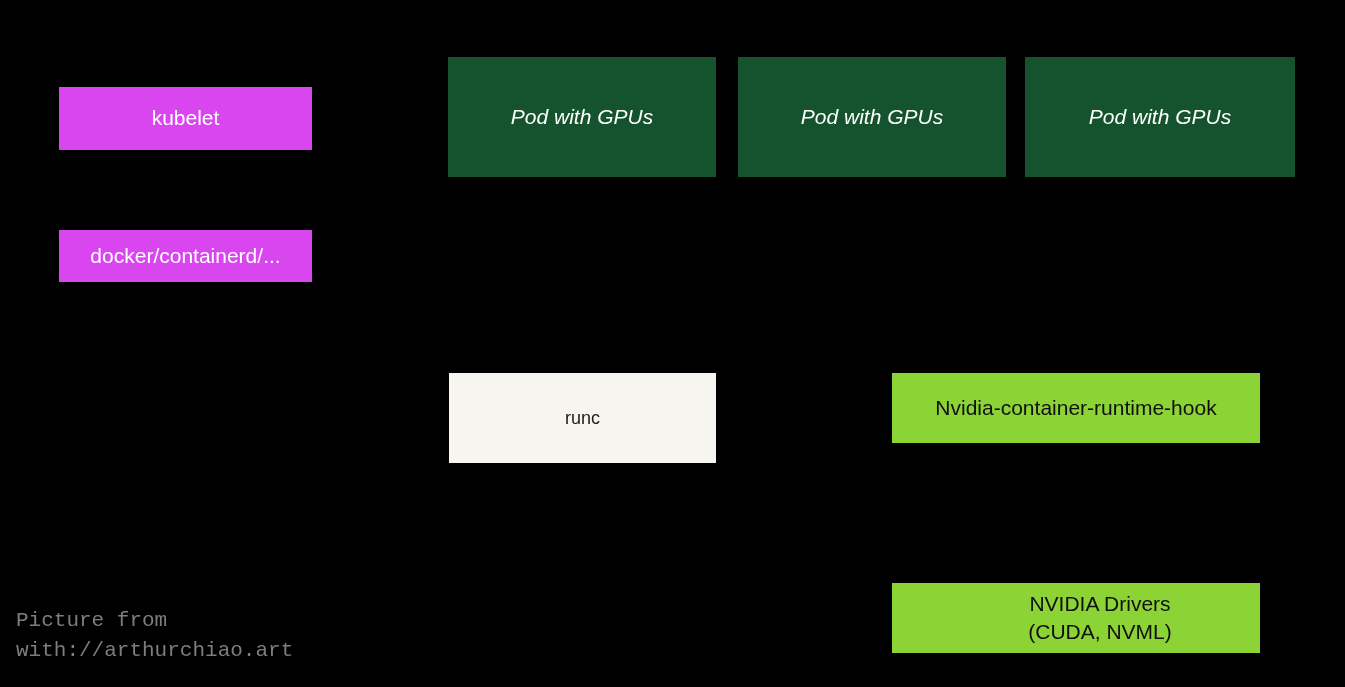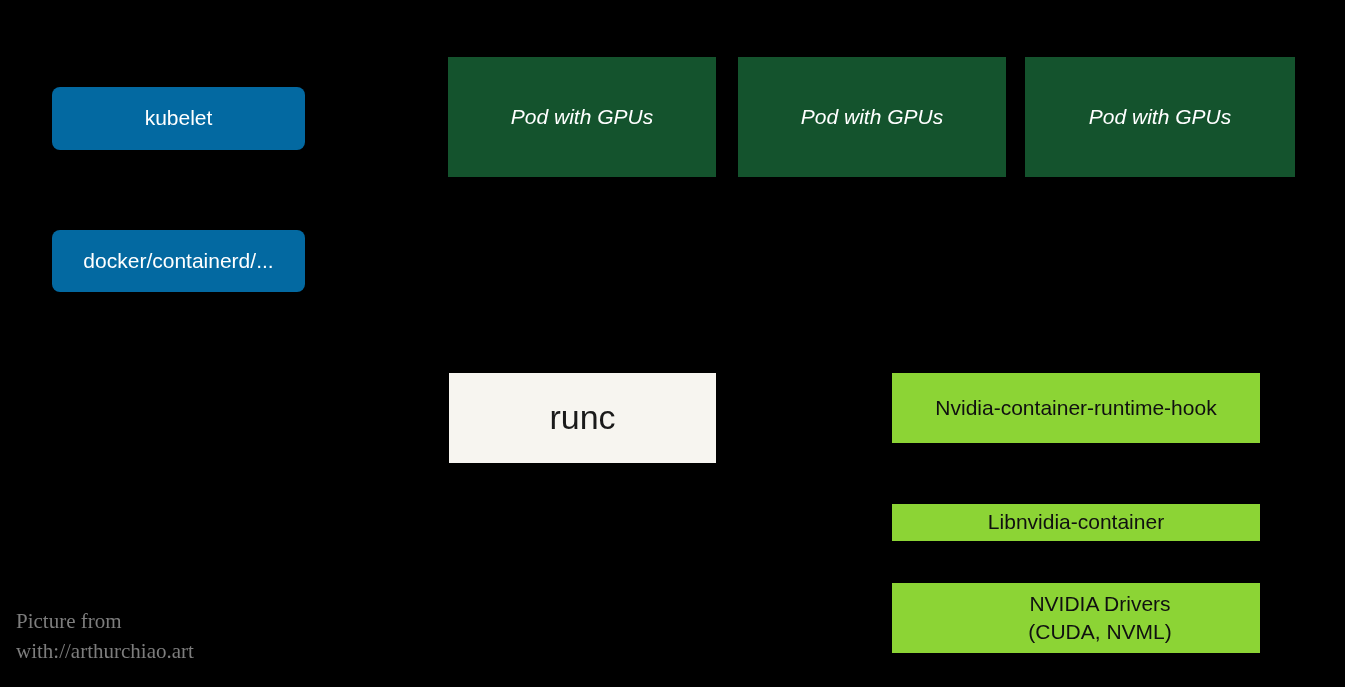--- a/index.html
+++ b/index.html
@@ -21,68 +21,69 @@
     align-items: center;
     justify-content: center;
     text-align: center;
     box-sizing: border-box;
     font-size: 21px;
     line-height: 1.35;
   }
   .node .lbl { display: inline-block; }
 
   .blue {
-    background: #0369a1;
+    background: #d946ef;
     color: #ffffff;
-    border-radius: 8px;
+    border-radius: 0;
+    margin-left: 7px;
   }
   .orange {
     background: #14532d;
     color: #ffffff;
     font-style: italic;
   }
   .green {
     background: #8CD435;
     color: #101010;
   }
   .offwhite {
     background: #F7F5F0;
     color: #1a1a1a;
   }
 
   #node-kubelet            { left: 52px;  top: 87px;  width: 253px; height: 63px; }
-  #node-container-runtime  { left: 52px;  top: 230px; width: 253px; height: 62px; }
+  #node-container-runtime  { left: 52px;  top: 230px; width: 253px; height: 52px; }
   #node-nvidia-runtime     { left: 52px;  top: 373px; width: 251px; height: 90px; }
   #node-nvidia-runtime .lbl { max-width: 215px; }
 
   #node-pod-1 { left: 448px;  top: 57px; width: 268px; height: 120px; }
   #node-pod-2 { left: 738px;  top: 57px; width: 268px; height: 120px; }
   #node-pod-3 { left: 1025px; top: 57px; width: 270px; height: 120px; }
 
   #node-runc {
     left: 449px; top: 373px; width: 267px; height: 90px;
-    font-size: 34px;
+    font-size: 18px;
   }
 
   #node-hook      { left: 892px; top: 373px; width: 368px; height: 70px; }
   #node-hook .lbl { max-width: 285px; }
   #node-libnvidia { left: 892px; top: 504px; width: 368px; height: 37px; }
   #node-drivers   { left: 892px; top: 583px; width: 368px; height: 70px; padding-left: 48px; }
   #node-drivers .line { display: block; }
 
   #footer-credit {
     position: absolute;
     left: 16px;
     top: 606px;
     color: #7D7D7D;
     font-family: "Liberation Serif", "DejaVu Serif", serif;
     font-size: 21px;
     line-height: 1.45;
   }
-  #footer-credit .line { display: block; }
+  #footer-credit .line { display: block; font-family: Liberation Mono, monospace; }
 </style>
 </head>
 <body>
 
 <div id="canvas">
 
   <div class="node blue" id="node-kubelet">
     <span class="lbl">kubelet</span>
   </div>
 
@@ -104,23 +105,20 @@
   </div>
 
   <div class="node offwhite" id="node-runc">
     <span class="lbl">runc</span>
   </div>
 
   <div class="node green" id="node-hook">
     <span class="lbl">Nvidia-container-runtime-hook</span>
   </div>
 
-  <div class="node green" id="node-libnvidia">
-    <span class="lbl">Libnvidia-container</span>
-  </div>
 
   <div class="node green" id="node-drivers">
     <span class="lbl">
       <span class="line">NVIDIA Drivers</span>
       <span class="line">(CUDA, NVML)</span>
     </span>
   </div>
 
   <div id="footer-credit">
     <span class="line">Picture from</span>

